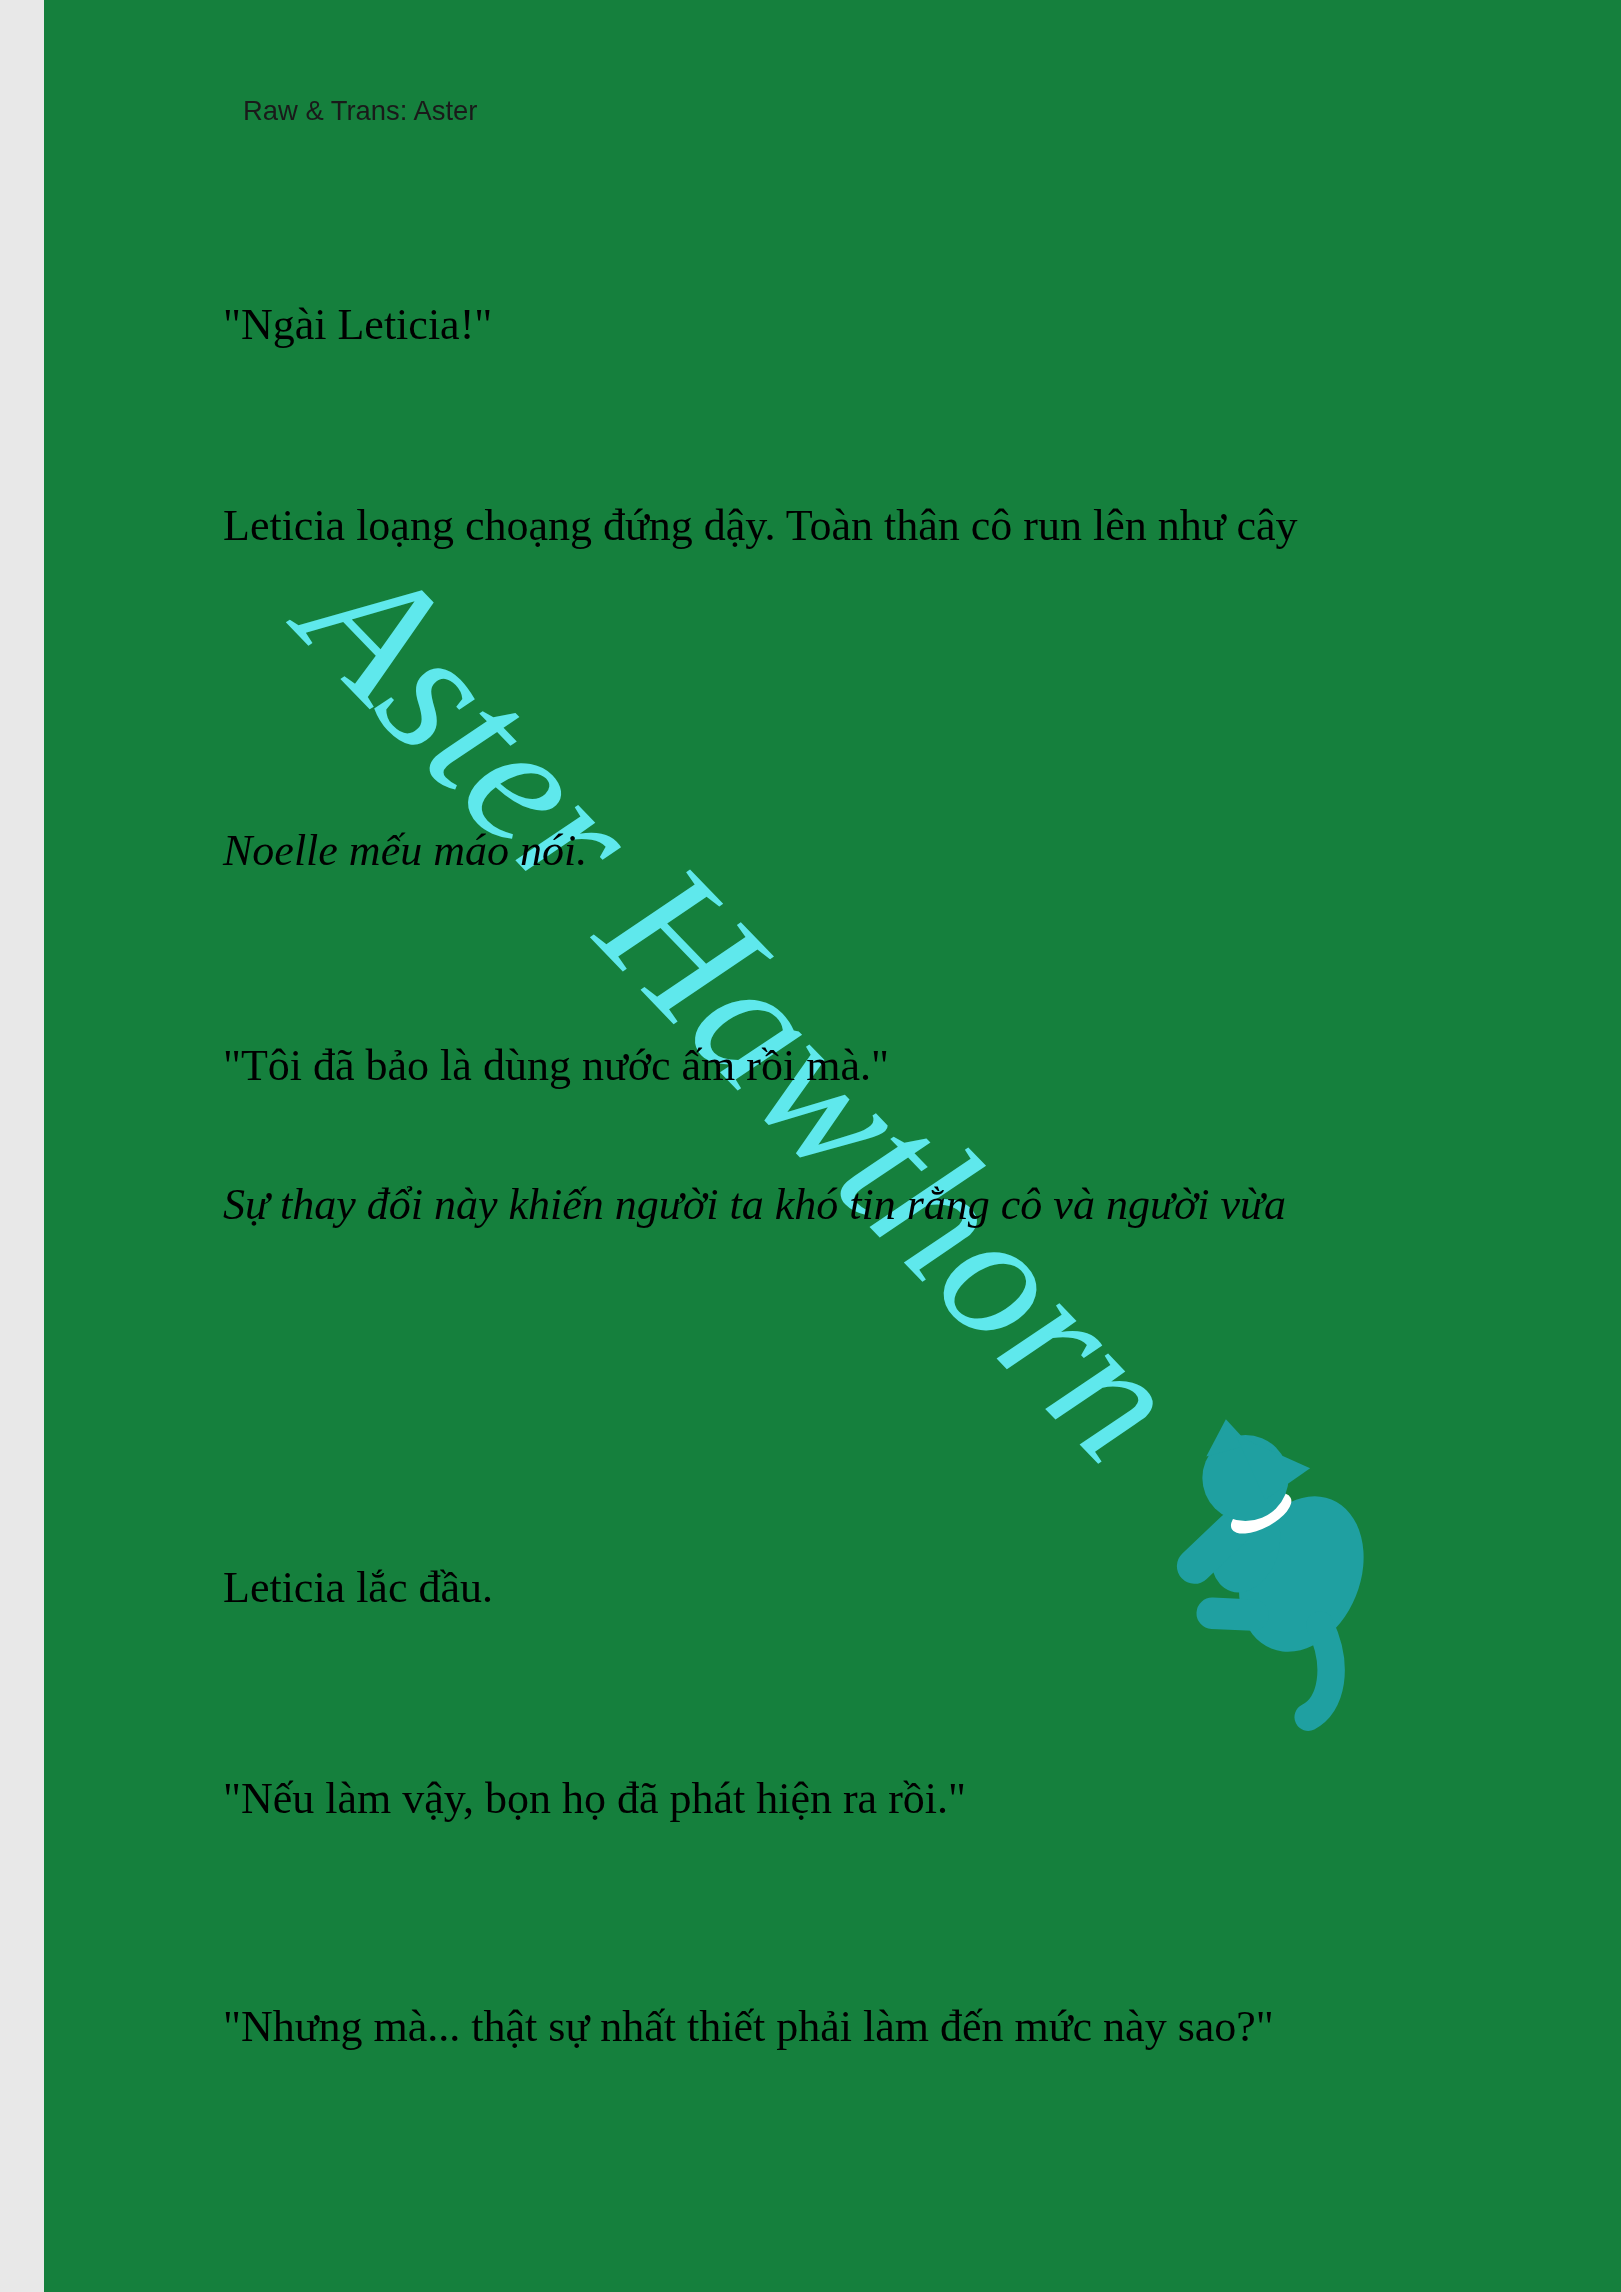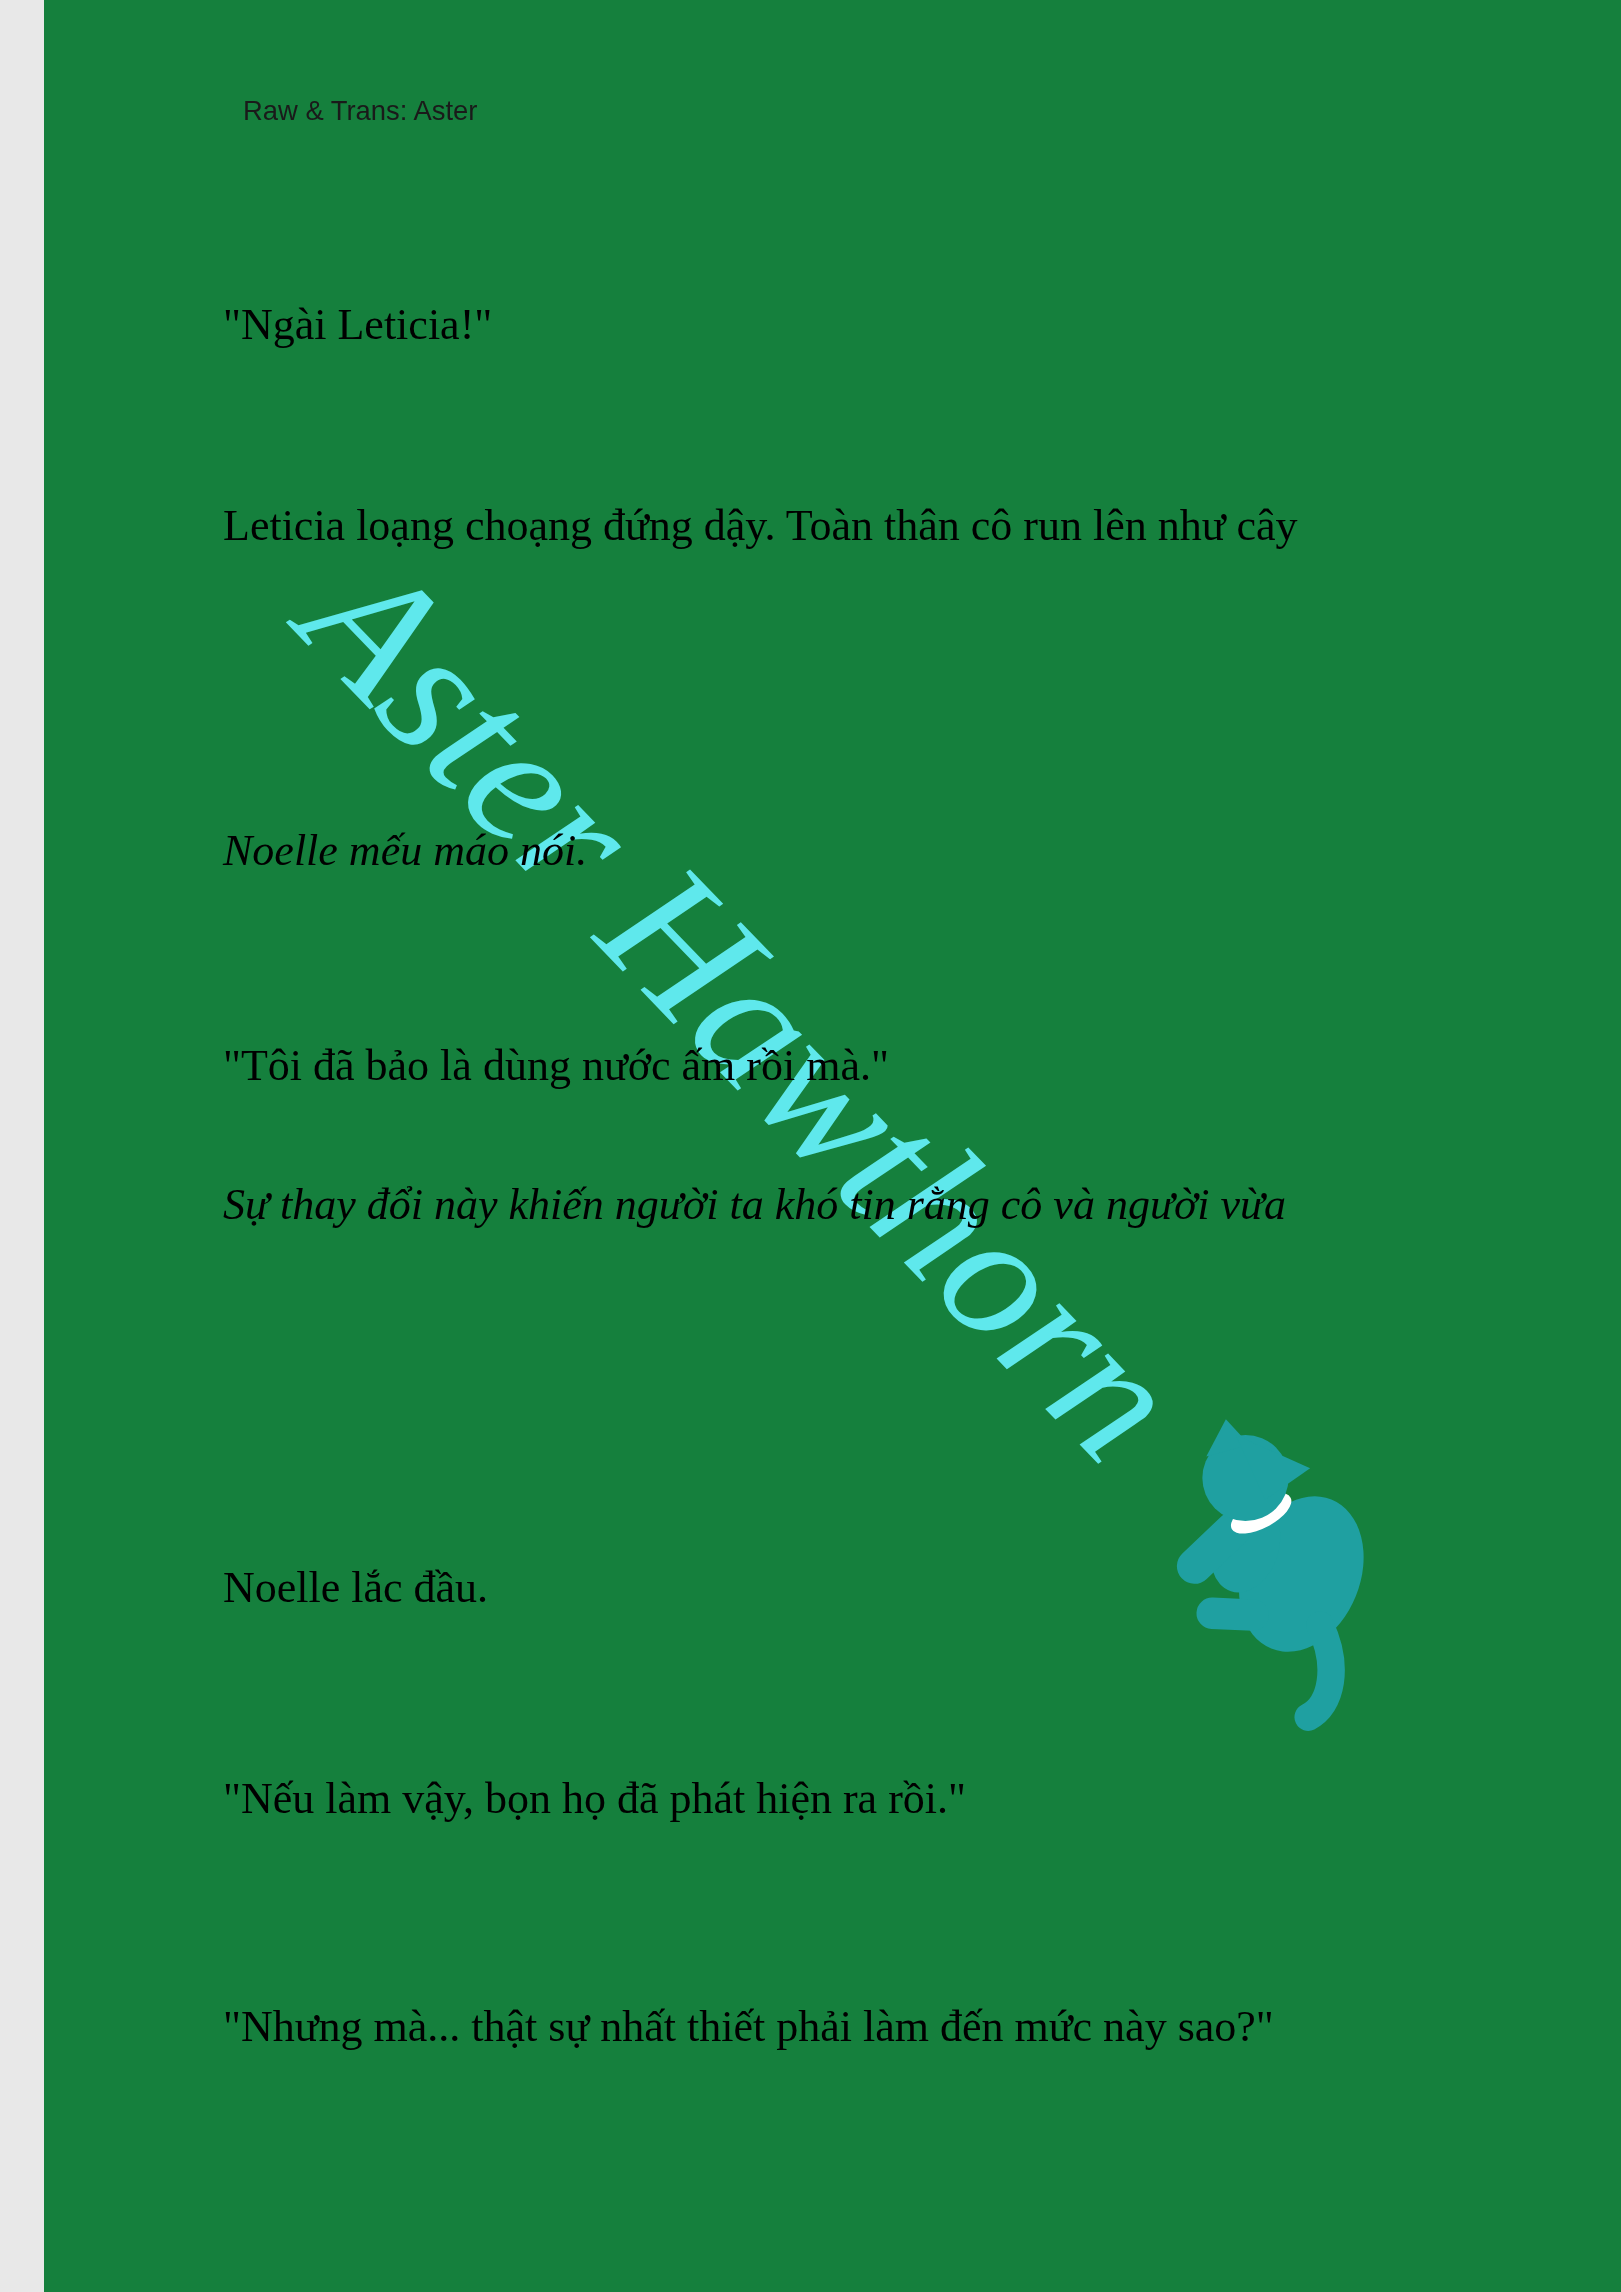--- a/index.html
+++ b/index.html
@@ -76,21 +76,21 @@
 
     <div class="para" style="top:1020px;">
       <div class="tline">"Tôi đã bảo là dùng nước ấm rồi mà."</div>
     </div>
 
     <div class="para" style="top:1159px;font-style:italic;">
       <div class="tline">Sự thay đổi này khiến người ta khó tin rằng cô và người vừa</div>
     </div>
 
     <div class="para" style="top:1542px;">
-      <div class="tline">Noelle lắc đầu.</div>
+      <div class="tline">Leticia lắc đầu.</div>
     </div>
 
     <div class="para" style="top:1753px;">
       <div class="tline">"Nếu làm vậy, bọn họ đã phát hiện ra rồi."</div>
     </div>
 
     <div class="para" style="top:1981px;">
       <div class="tline">"Nhưng mà... thật sự nhất thiết phải làm đến mức này sao?"</div>
     </div>
 

